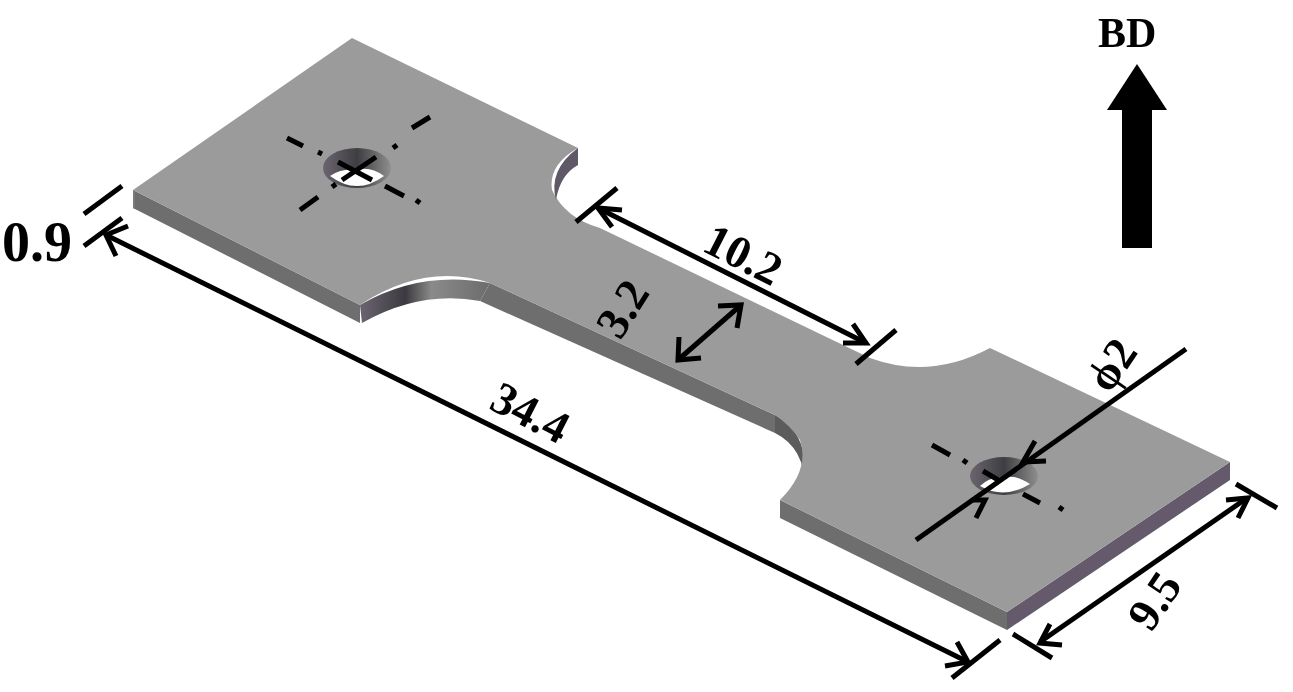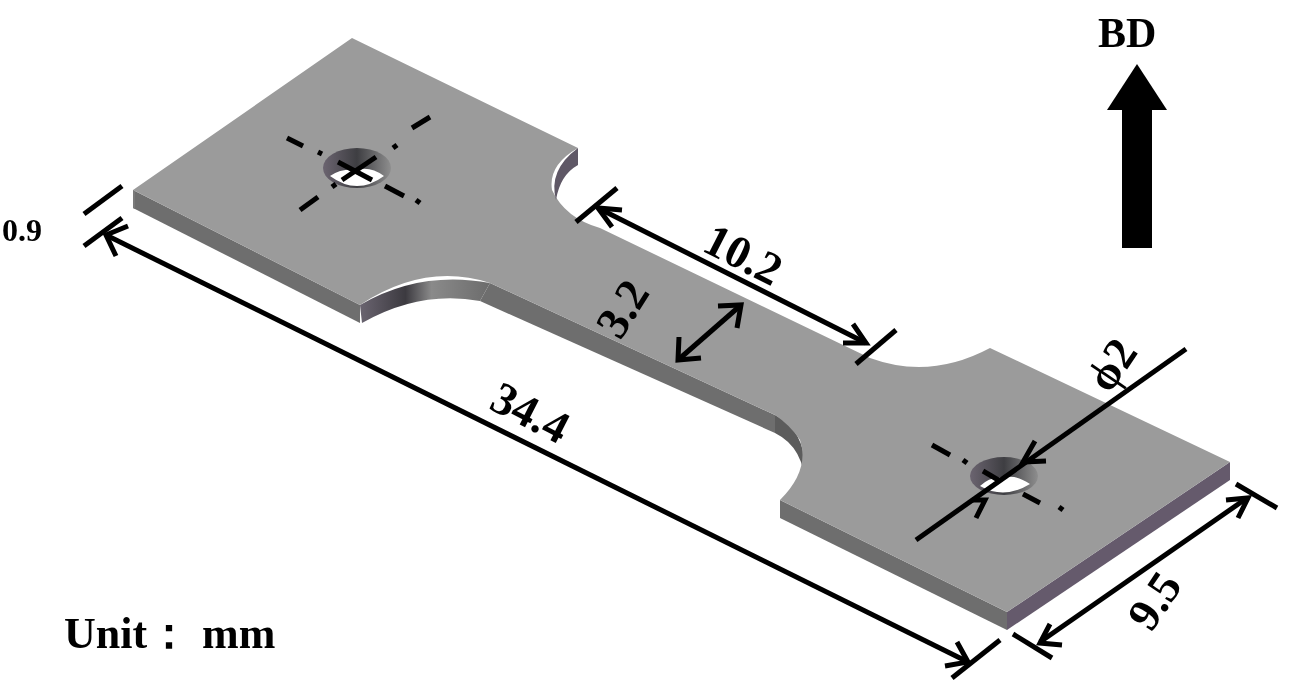--- a/index.html
+++ b/index.html
@@ -133,26 +133,25 @@
 
     <g>
       <rect x="1122" y="110" width="30" height="138" fill="#000"></rect>
       <polygon points="1107,110 1137,64 1167,110" fill="#000"></polygon>
     </g>
   </svg>
 
   
   <div class="dim-label" style="left:1098px; top:12px; font-size:42px;">BD</div>
 
-  <div class="dim-label" style="left:2px; top:214px; font-size:32px;">0.9</div>
+  <div class="dim-label" style="left:2px; top:214px; font-size:56px;">0.9</div>
 
   <div class="dim-label" style="left:490px; top:390px; font-size:46px; transform: rotate(27deg);">34.4</div>
 
   <div class="dim-label" style="left:703px; top:232px; font-size:46px; transform: rotate(27deg);">10.2</div>
 
   <div class="dim-label" style="left:594px; top:286px; font-size:46px; transform: rotate(-58deg);">3.2</div>
 
   <div class="dim-label" style="left:1086px; top:342px; font-size:46px; transform: rotate(-56deg);">ϕ2</div>
 
   <div class="dim-label" style="left:1126px; top:578px; font-size:46px; transform: rotate(-56deg);">9.5</div>
 
-  <div class="dim-label" style="left:64px; top:612px; font-size:44px;">Unit： mm</div>
 </div>
 
 </body></html>

